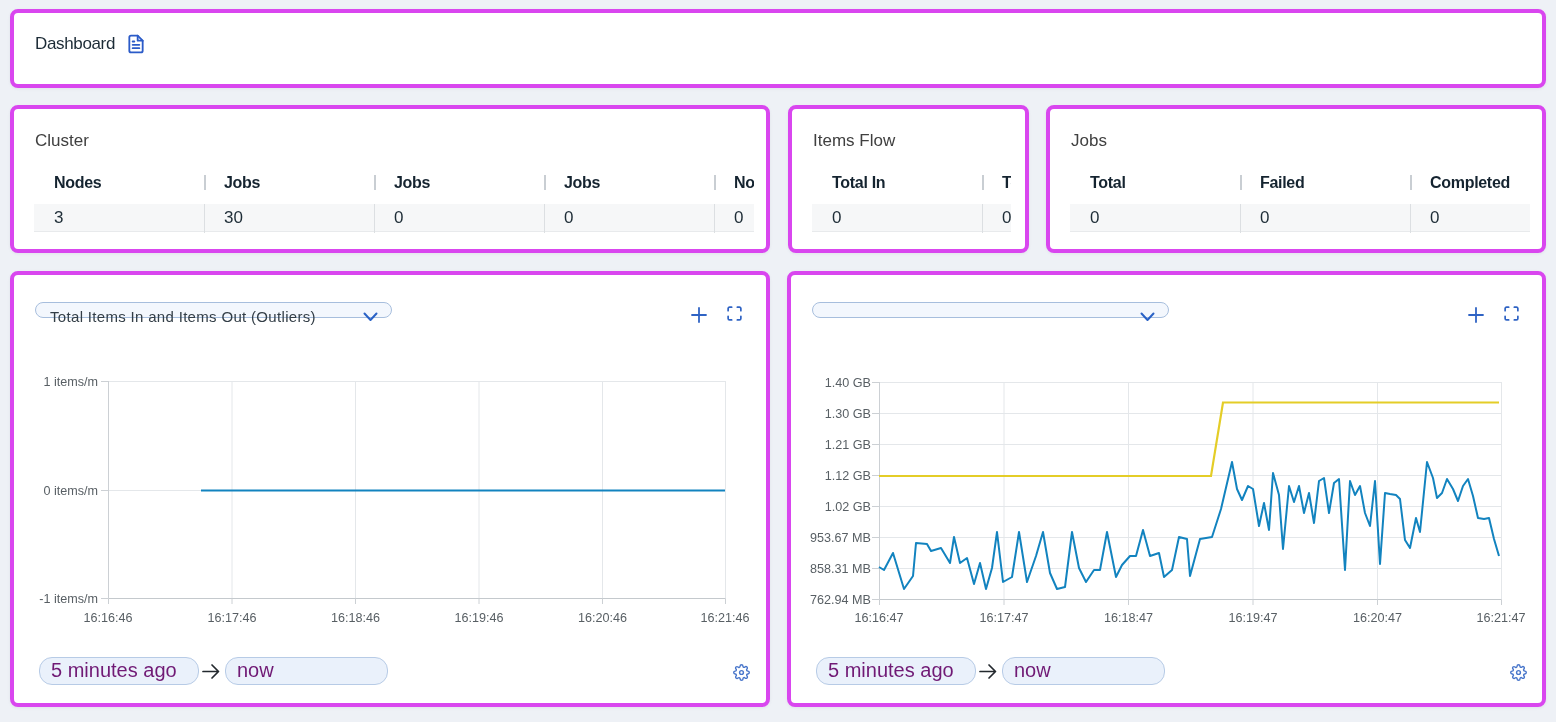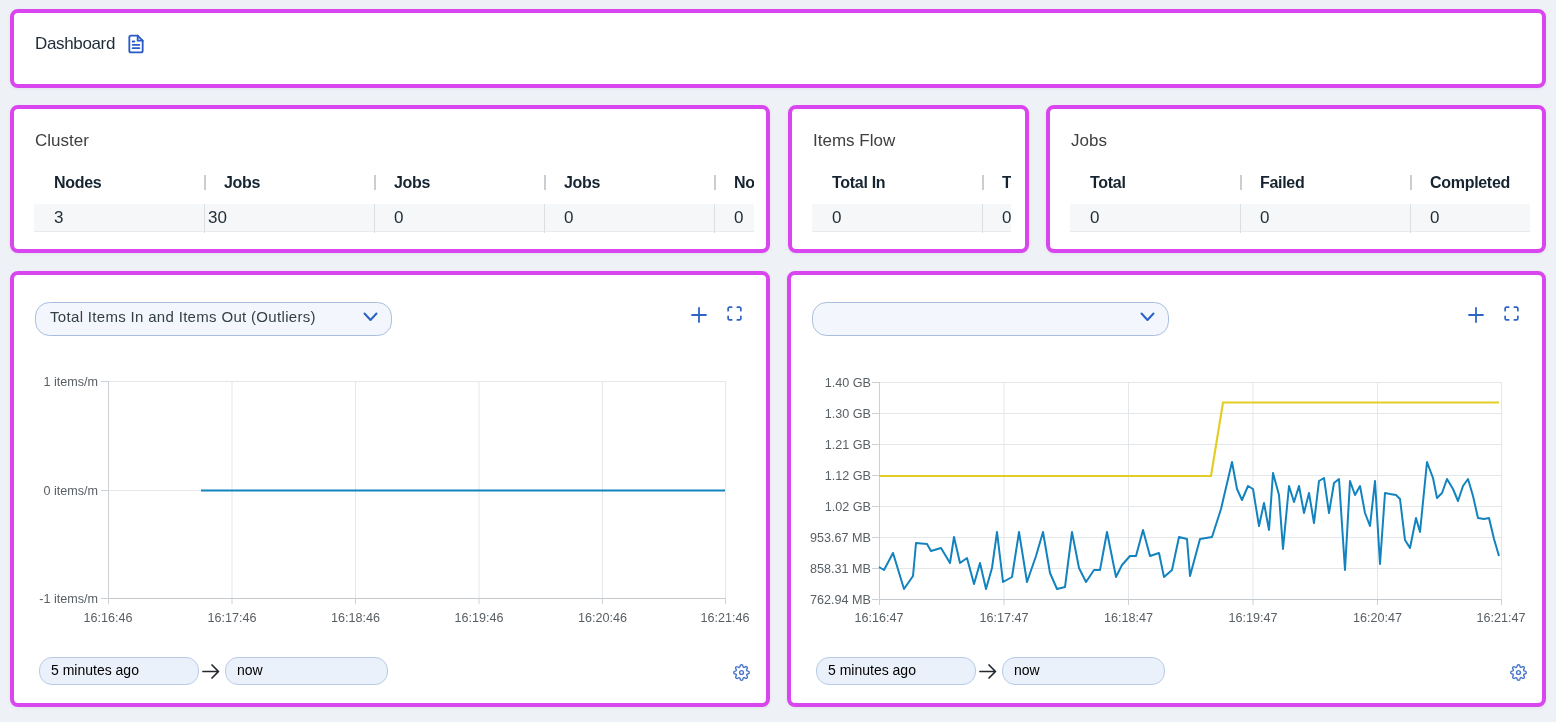--- a/index.html
+++ b/index.html
@@ -30,31 +30,31 @@
   .hdiv { position:absolute; top:66px; width:2px; height:15px; background:#c9ced3; }
   .row { position:absolute; top:95px; height:28px; background:#f6f7f8; border-bottom:1px solid #e8eaec; }
   .val { position:absolute; top:0; line-height:28px; font-size:17px; color:#1e2d37; }
   .rdiv { position:absolute; top:0; width:1px; height:29px; background:#dcdfe2; }
   .clip { position:absolute; left:0; top:0; height:148px; overflow:hidden; }
 
   .chart { top:271px; width:760px; height:436px; }
   .ch-l { left:10px; }
   .ch-r { left:787px; width:759px; }
   .select {
-    position:absolute; left:21px; top:27px; width:357px; height:34px;
+    position:absolute; left:21px; top:27px; width:357px; height:16px;
     background:#f3f7fd; border:1px solid #a7bedd; border-radius:14.5px;
   }
   .select .txt { position:absolute; left:14px; top:0; line-height:27px; font-size:15px; color:#333e47; white-space:nowrap; }
   .select svg { position:absolute; right:13px; top:9px; }
   .icn { position:absolute; }
   .inp {
     position:absolute; top:382px; height:28px;
     background:#eaf1fb; border:1px solid #b7cbe6; border-radius:13px;
   }
-  .inp span { position:absolute; left:11px; line-height:25px; font-size:14px; color:#000000; white-space:nowrap; }
+  .inp span { position:absolute; left:11px; line-height:25px; font-size:20px; color:#701a75; white-space:nowrap; }
   .arrow { position:absolute; left:188px; top:388px; }
   .plot { position:absolute; left:0; top:0; }
   .plot text { font-size:12.6px; fill:#585f64; }
 </style>
 </head>
 <body>
 
 <div class="card hdr">
   <span class="t">Dashboard</span>
   <svg width="20" height="20" viewBox="0 0 24 24" fill="none" stroke="#2b5bc8" stroke-width="2.2" stroke-linecap="round" stroke-linejoin="round">
@@ -73,21 +73,21 @@
   <span class="th" style="left:210px">Jobs</span>
   <span class="th" style="left:380px">Jobs</span>
   <span class="th" style="left:550px">Jobs</span>
   <span class="th" style="left:720px">Nodes</span>
   <div class="hdiv" style="left:190px"></div>
   <div class="hdiv" style="left:360px"></div>
   <div class="hdiv" style="left:530px"></div>
   <div class="hdiv" style="left:700px"></div>
   <div class="row" style="left:20px; width:720px;">
     <span class="val" style="left:20px">3</span>
-    <span class="val" style="left:174px">30</span>
+    <span class="val" style="left:190px">30</span>
     <span class="val" style="left:360px">0</span>
     <span class="val" style="left:530px">0</span>
     <span class="val" style="left:700px">0</span>
     <div class="rdiv" style="left:170px"></div>
     <div class="rdiv" style="left:340px"></div>
     <div class="rdiv" style="left:510px"></div>
     <div class="rdiv" style="left:680px"></div>
   </div>
   </div>
 </div>

